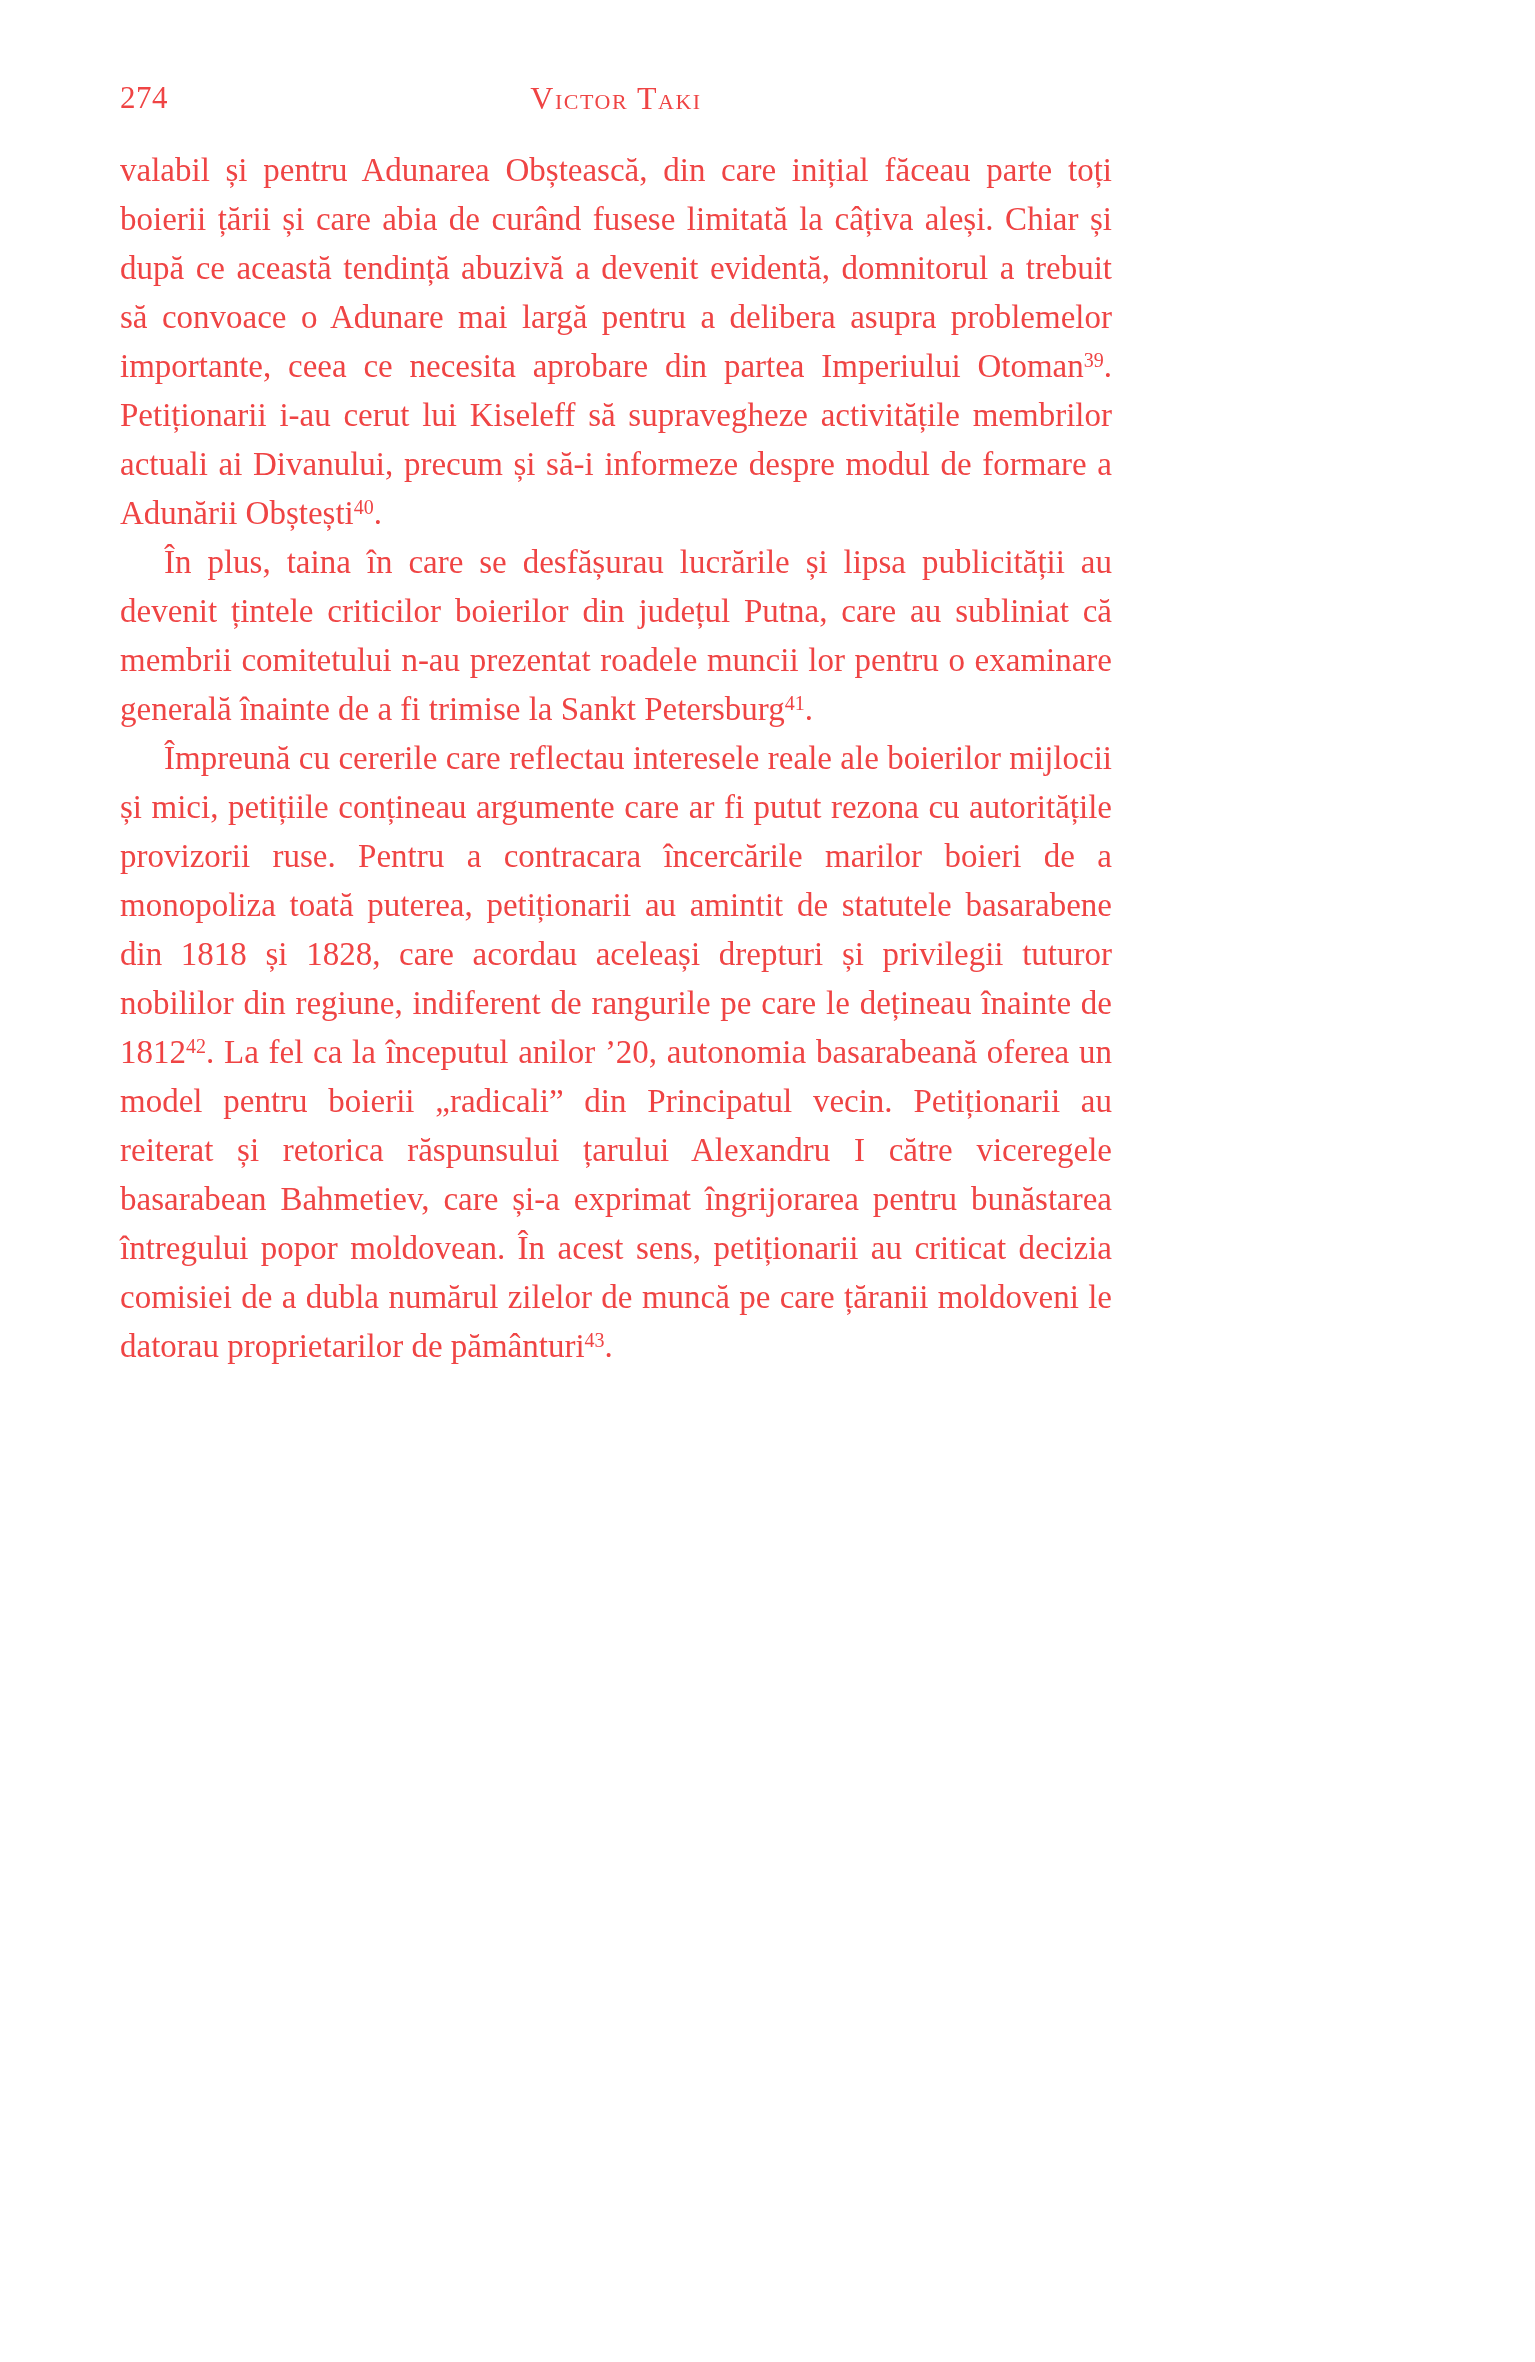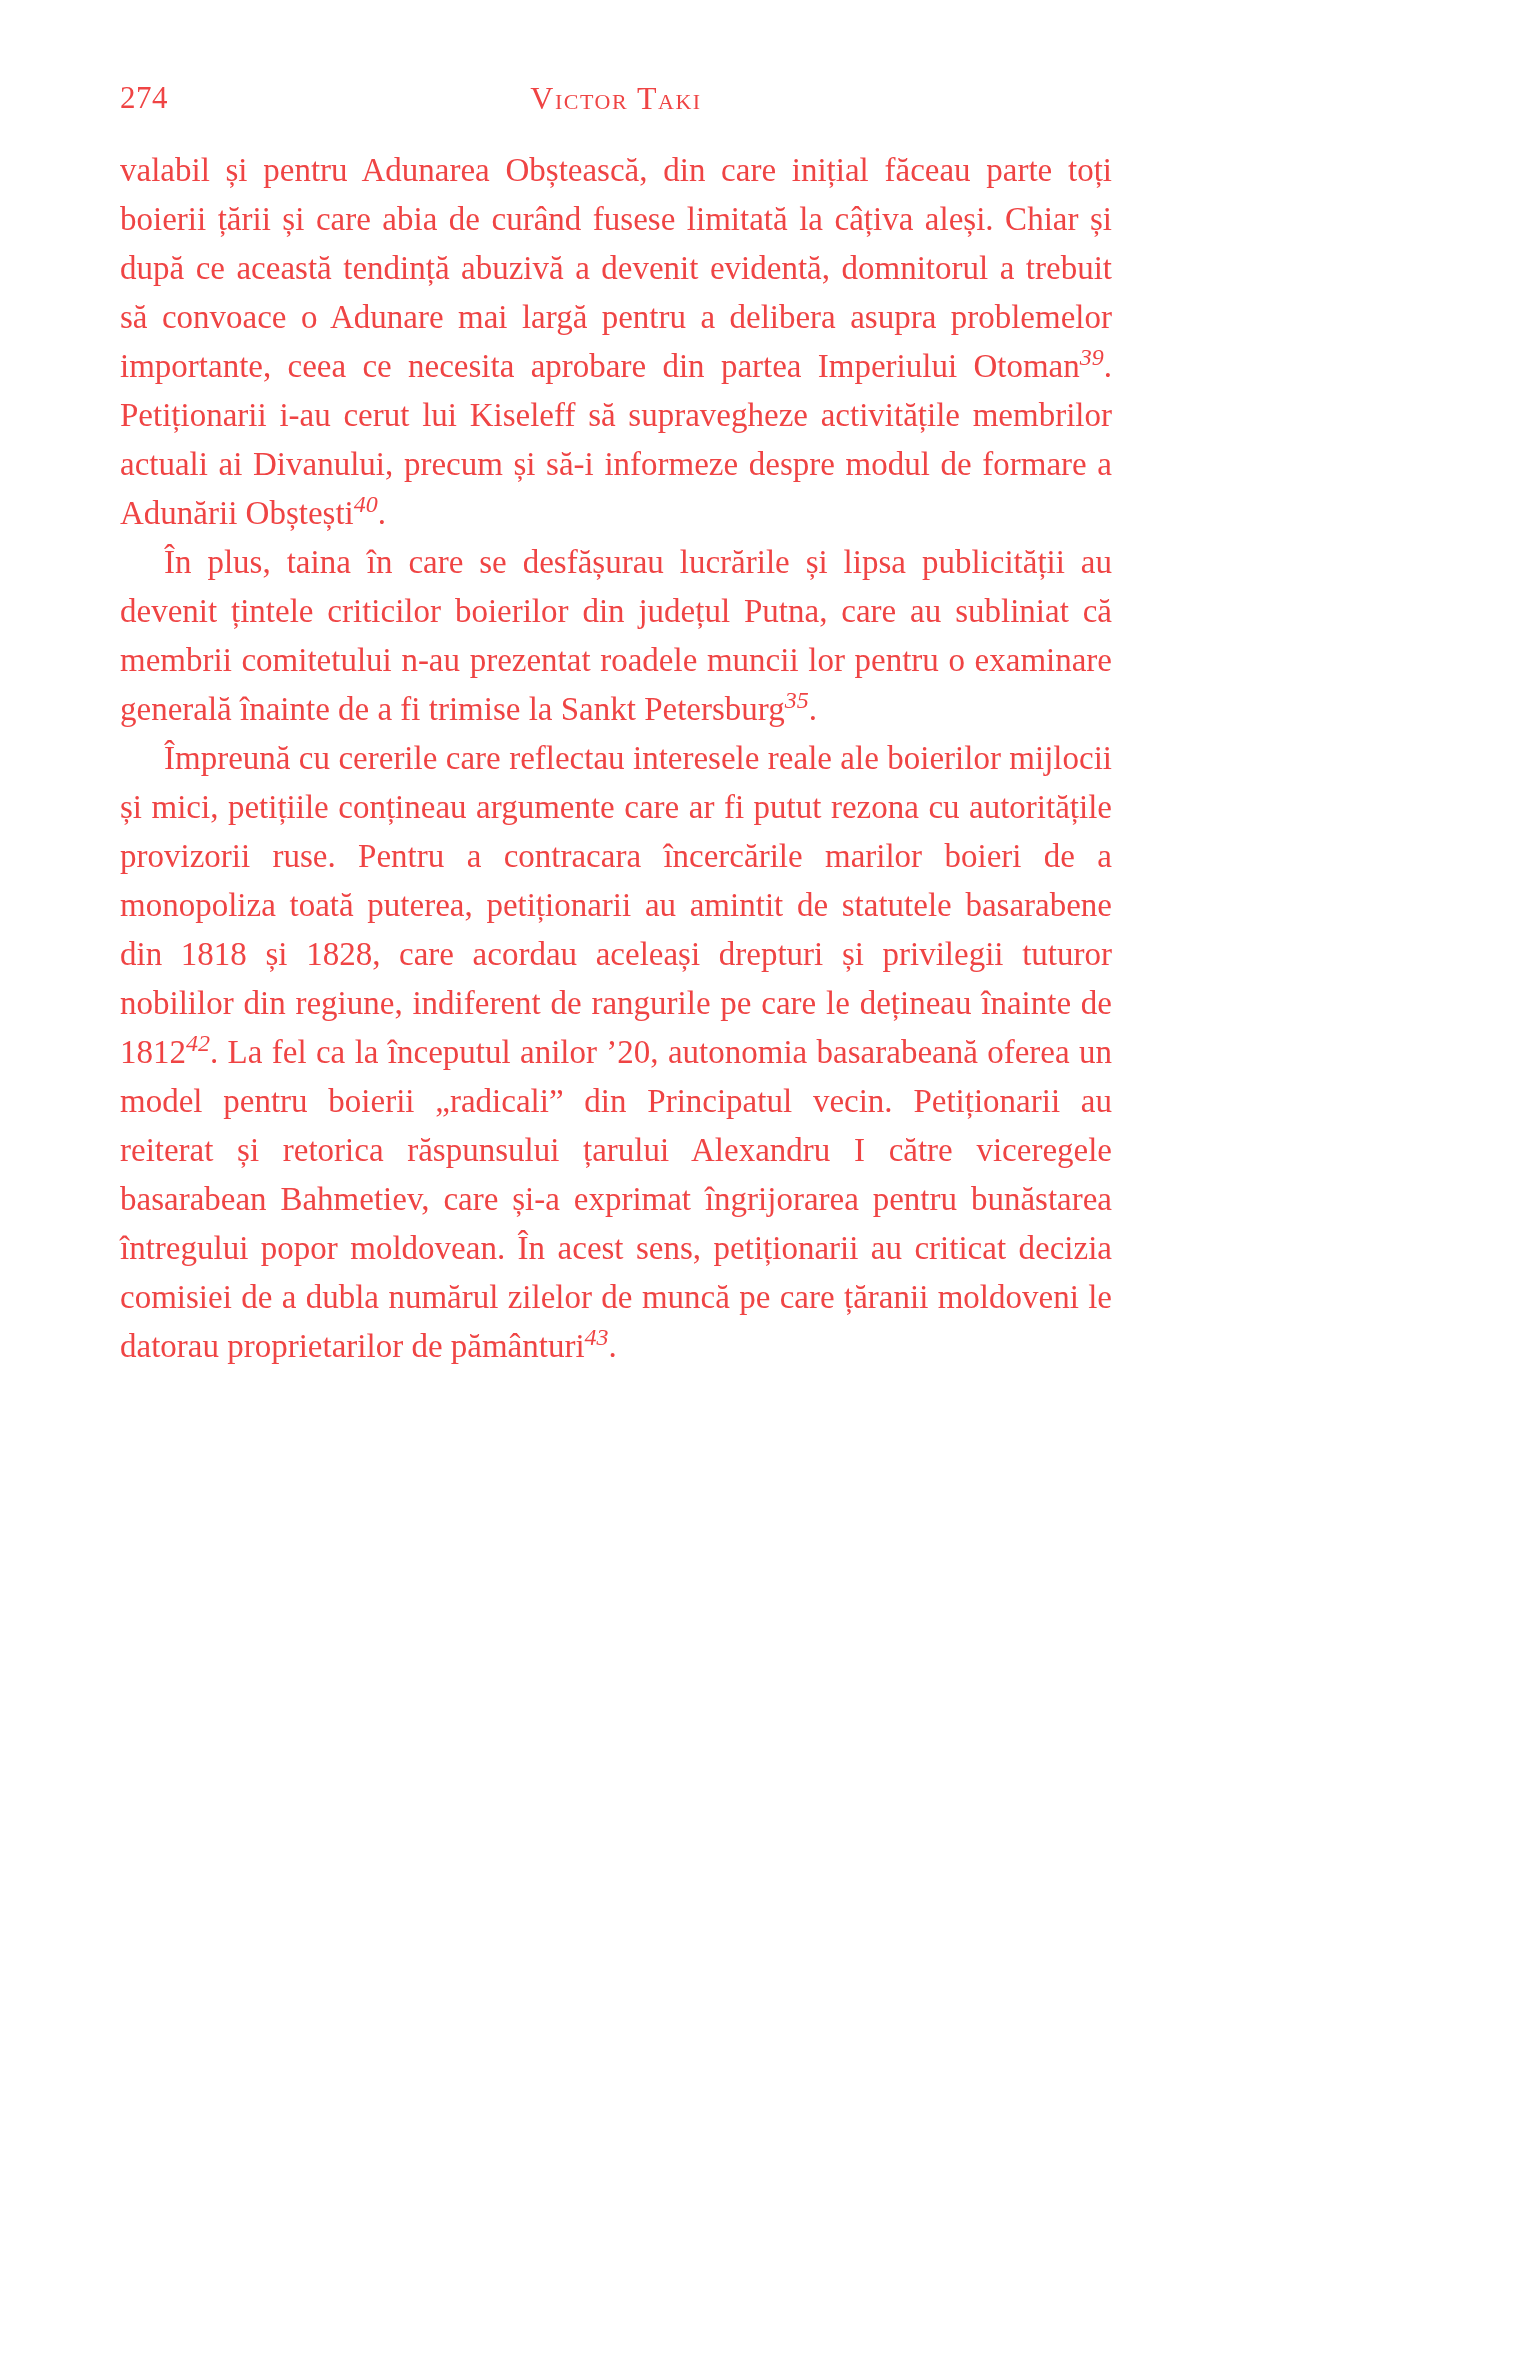--- a/index.html
+++ b/index.html
@@ -50,35 +50,34 @@
     text-align: justify;
   }
   p.para {
     margin: 0;
     padding: 0;
   }
   p.para.indent {
     text-indent: 44px;
   }
   sup.fnref {
-    font-size: 24px;
+    font-size: 20px;
     line-height: 0;
     position: relative;
     top: -0.5em;
     vertical-align: baseline;
-    font-style: italic;
   }
 </style>
 </head>
 <body>
 
 <div class="page">
   <div class="page-header">
     <span class="page-number">274</span>
     <span class="running-header">Victor Taki</span>
   </div>
 
   <div class="page-body">
       <p class="para">valabil și pentru Adunarea Obștească, din care inițial făceau parte toți boierii țării și care abia de curând fusese limitată la câțiva aleși. Chiar și după ce această tendință abuzivă a devenit evidentă, domnitorul a trebuit să convoace o Adunare mai largă pentru a delibera asupra problemelor importante, ceea ce necesita aprobare din partea Imperiului Otoman<sup class="fnref">39</sup>. Petiționarii i-au cerut lui Kiseleff să supravegheze activitățile membrilor actuali ai Divanului, precum și să-i informeze despre modul de formare a Adunării Obștești<sup class="fnref">40</sup>.</p>
-      <p class="para indent">În plus, taina în care se desfășurau lucrările și lipsa publicității au devenit țintele criticilor boierilor din județul Putna, care au subliniat că membrii comitetului n-au prezentat roadele muncii lor pentru o examinare generală înainte de a fi trimise la Sankt Petersburg<sup class="fnref">35</sup>.</p>
+      <p class="para indent">În plus, taina în care se desfășurau lucrările și lipsa publicității au devenit țintele criticilor boierilor din județul Putna, care au subliniat că membrii comitetului n-au prezentat roadele muncii lor pentru o examinare generală înainte de a fi trimise la Sankt Petersburg<sup class="fnref">41</sup>.</p>
       <p class="para indent">Împreună cu cererile care reflectau interesele reale ale boierilor mijlocii și mici, petițiile conțineau argumente care ar fi putut rezona cu autoritățile provizorii ruse. Pentru a contracara încercările marilor boieri de a monopoliza toată puterea, petiționarii au amintit de statutele basarabene din 1818 și 1828, care acordau aceleași drepturi și privilegii tuturor nobililor din regiune, indiferent de rangurile pe care le dețineau înainte de 1812<sup class="fnref">42</sup>. La fel ca la începutul anilor ’20, autonomia basarabeană oferea un model pentru boierii „radicali” din Principatul vecin. Petiționarii au reiterat și retorica răspunsului țarului Alexandru I către viceregele basarabean Bahmetiev, care și-a exprimat îngrijorarea pentru bunăstarea întregului popor moldovean. În acest sens, petiționarii au criticat decizia comisiei de a dubla numărul zilelor de muncă pe care țăranii moldoveni le datorau proprietarilor de pământuri<sup class="fnref">43</sup>.</p>
     </div>
 </div>
 
 </body></html>

